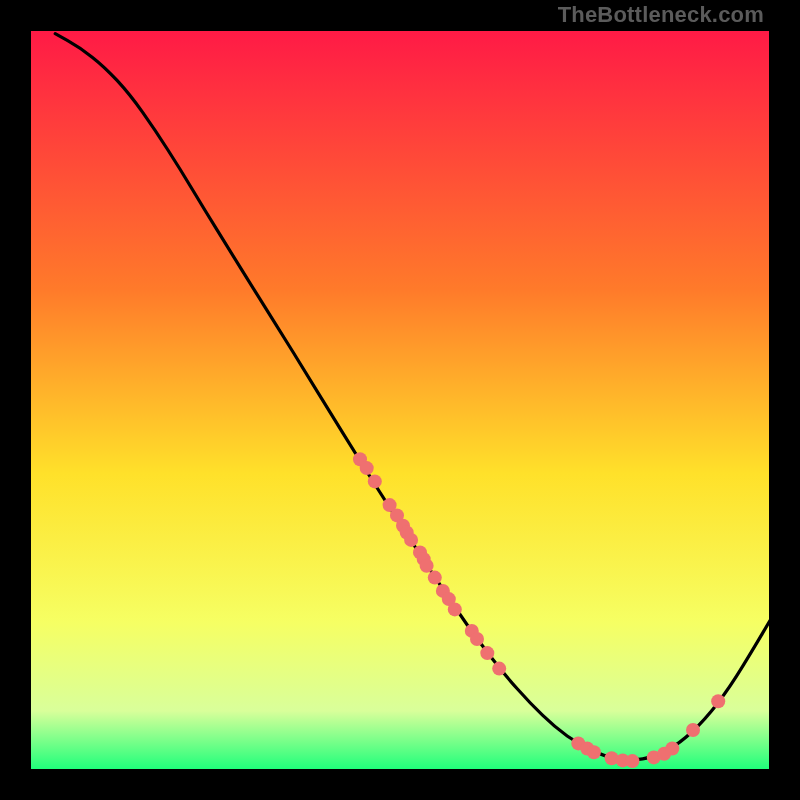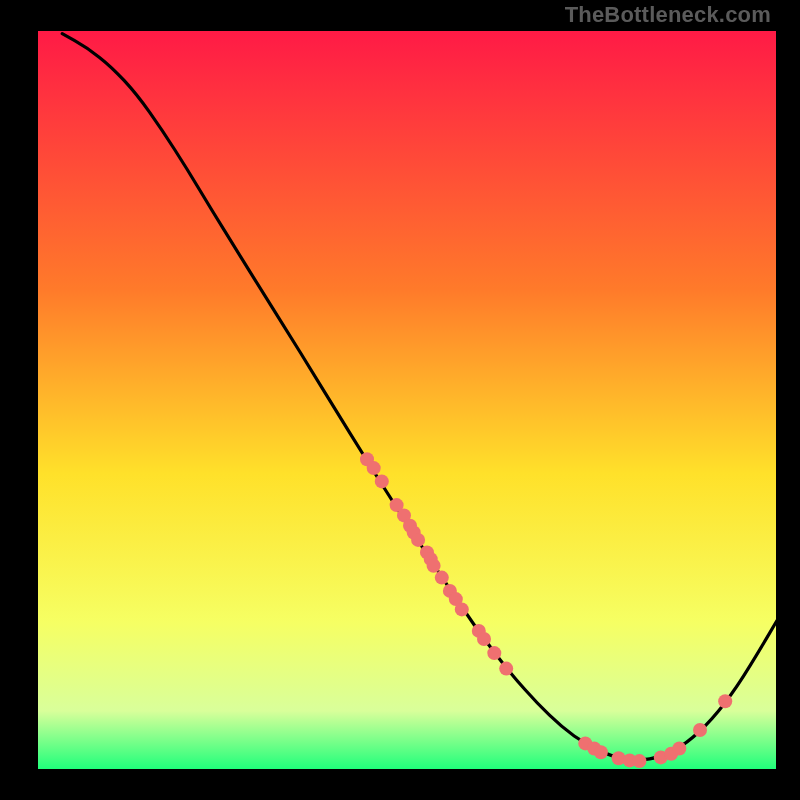--- a/index.html
+++ b/index.html
@@ -7,21 +7,20 @@
     padding: 0;
     width: 800px;
     height: 800px;
     background: #000000;
     overflow: hidden;
   }
   .stage {
     position: relative;
     width: 770px;
     height: 800px;
-    margin-left: 7px;
   }
   .watermark {
     position: absolute;
     top: 2px;
     right: 6px;
     font-family: Arial, Helvetica, sans-serif;
     font-size: 22px;
     font-weight: 600;
     color: #5b5b5b;
     letter-spacing: 0.2px;

